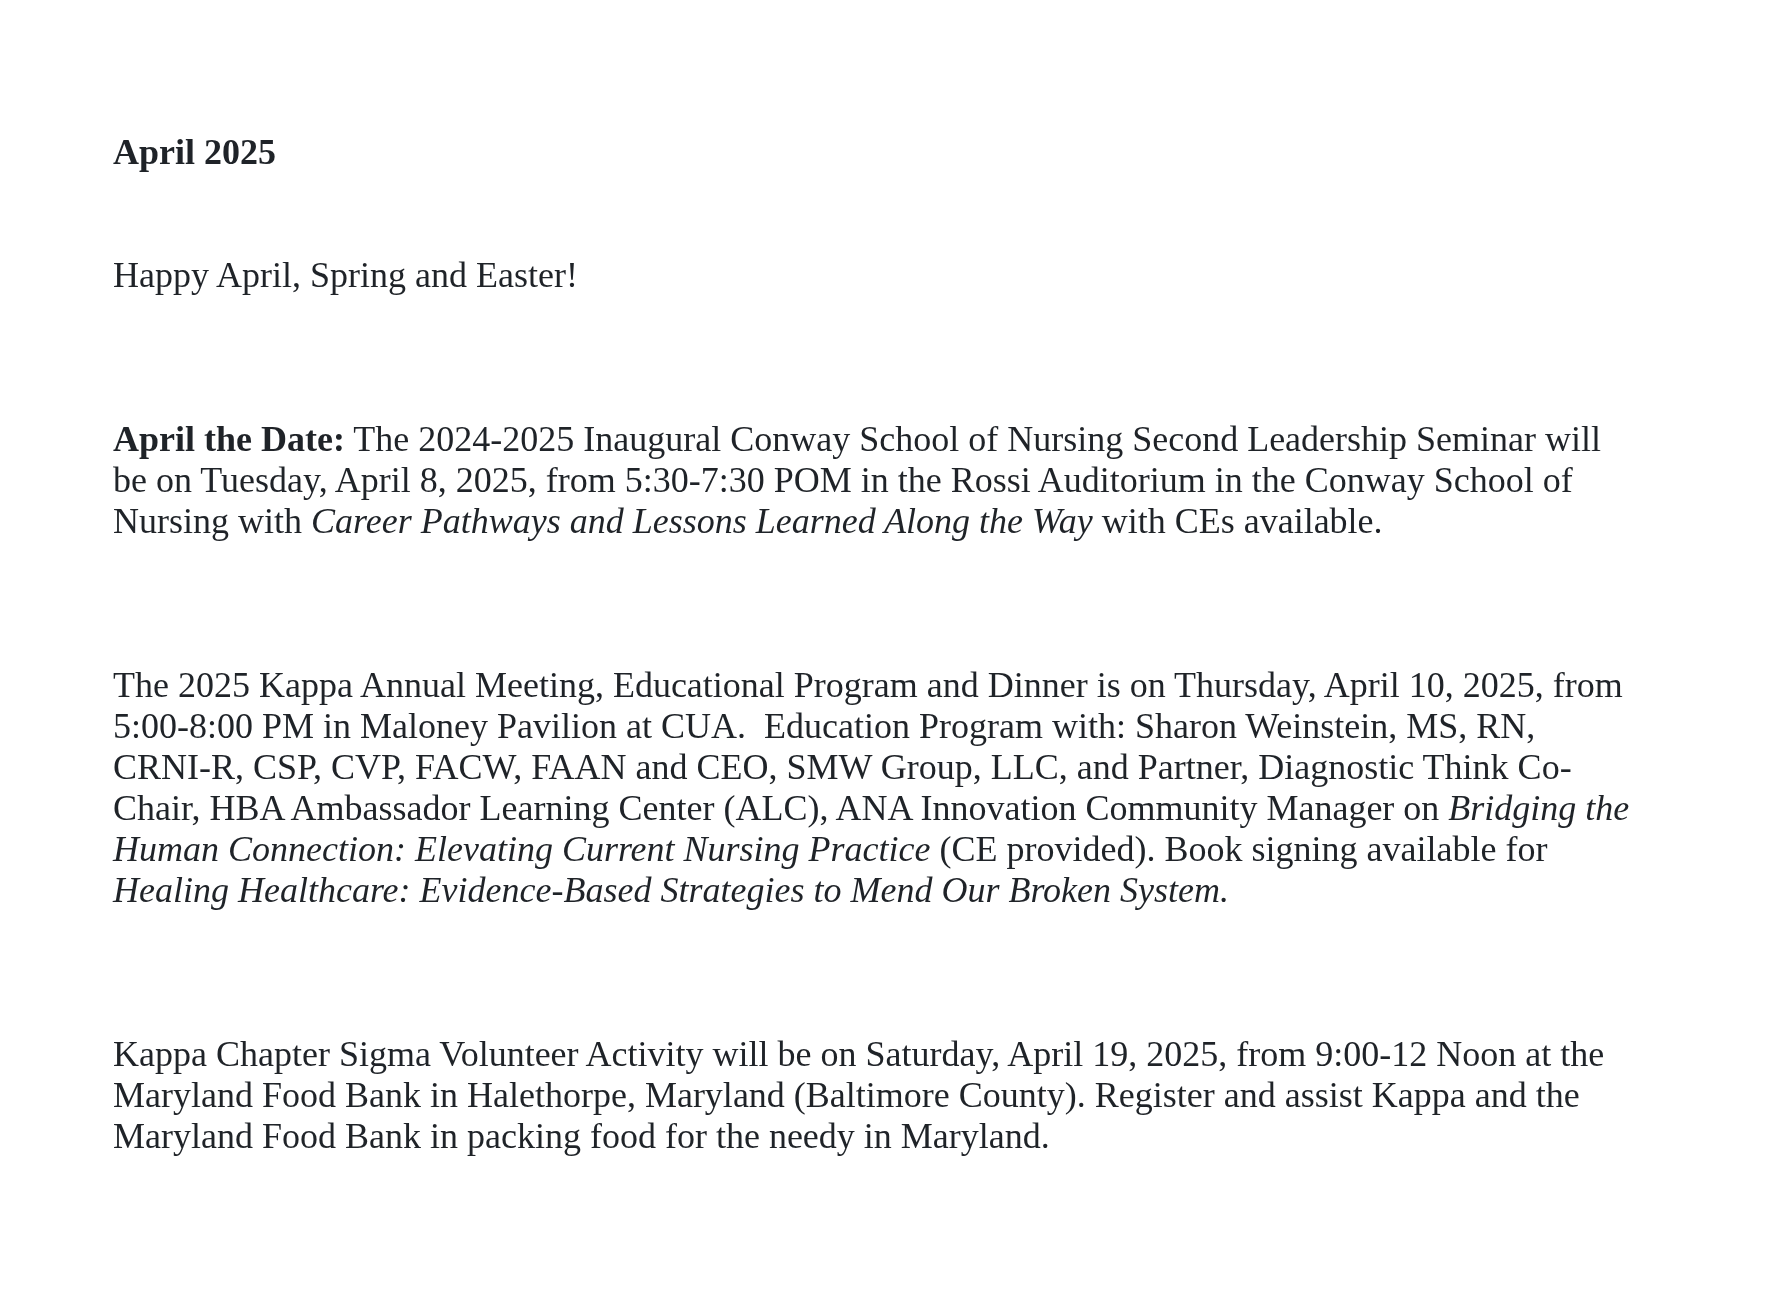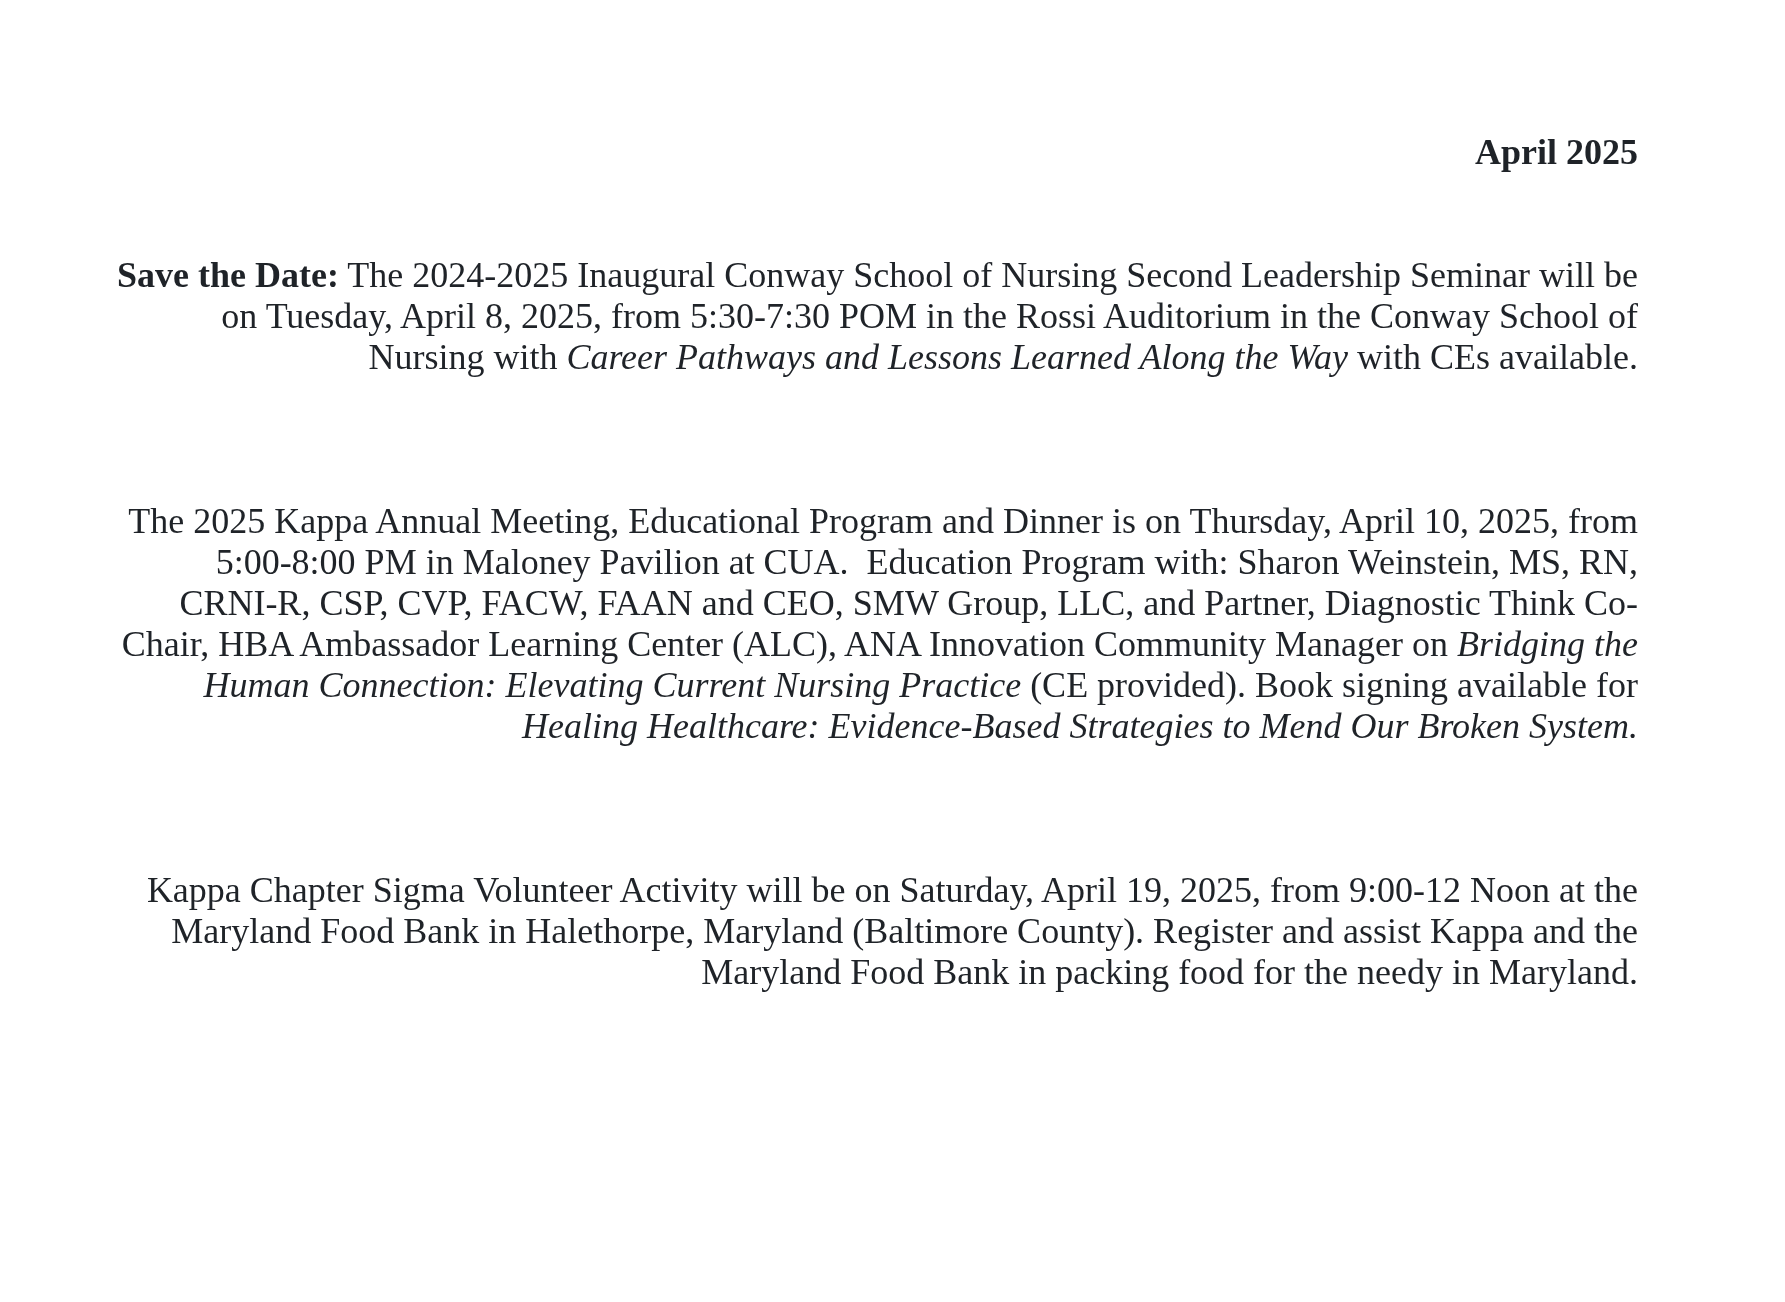--- a/index.html
+++ b/index.html
@@ -20,32 +20,32 @@
     width: 1785px;
   }
   .doc {
     font-size: 36px;
     line-height: 41px;
     white-space: pre-wrap;
     max-width: 1525px;
   }
   .doc p {
     margin: 0 0 41px 0;
-    text-align: right;
   }
   .doc p.tight {
     margin-bottom: 0;
   }
   .bold { font-weight: bold; }
   .italic { font-style: italic; margin-top: 24px; }
 </style>
 </head>
 <body>
 
 <div class="page">
   <div class="doc">
     <p class="tight"><span class="bold">April 2025</span></p>
-    <p><span class="bold">Save the Date:</span><span> The 2024-2025 Inaugural Conway School of Nursing Second Leadership Seminar will be on Tuesday, April 8, 2025, from 5:30-7:30 POM in the Rossi Auditorium in the Conway School of Nursing with </span><span class="italic">Career Pathways and Lessons Learned Along the Way</span><span> with CEs available.</span></p>
+    <p><span>Happy April, Spring and Easter!</span></p>
+    <p><span class="bold">April the Date:</span><span> The 2024-2025 Inaugural Conway School of Nursing Second Leadership Seminar will be on Tuesday, April 8, 2025, from 5:30-7:30 POM in the Rossi Auditorium in the Conway School of Nursing with </span><span class="italic">Career Pathways and Lessons Learned Along the Way</span><span> with CEs available.</span></p>
     <p><span>The 2025 Kappa Annual Meeting, Educational Program and Dinner is on Thursday, April 10, 2025, from 5:00-8:00 PM in Maloney Pavilion at CUA.  Education Program with: Sharon Weinstein, MS, RN, CRNI-R, CSP, CVP, FACW, FAAN and CEO, SMW Group, LLC, and Partner, Diagnostic Think Co-Chair, HBA Ambassador Learning Center (ALC), ANA Innovation Community Manager on </span><span class="italic">Bridging the Human Connection: Elevating Current Nursing Practice</span><span> (CE provided). Book signing available for </span><span class="italic">Healing Healthcare: Evidence-Based Strategies to Mend Our Broken System.</span></p>
     <p><span>Kappa Chapter Sigma Volunteer Activity will be on Saturday, April 19, 2025, from 9:00-12 Noon at the Maryland Food Bank in Halethorpe, Maryland (Baltimore County). Register and assist Kappa and the Maryland Food Bank in packing food for the needy in Maryland.</span></p>
     
   </div>
 </div>
 
 </body></html>

